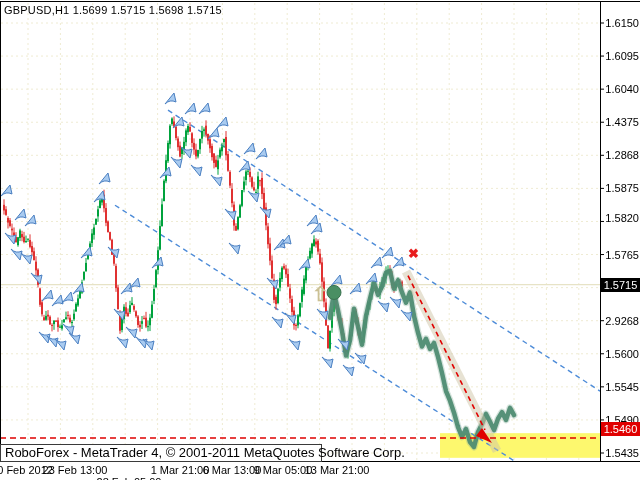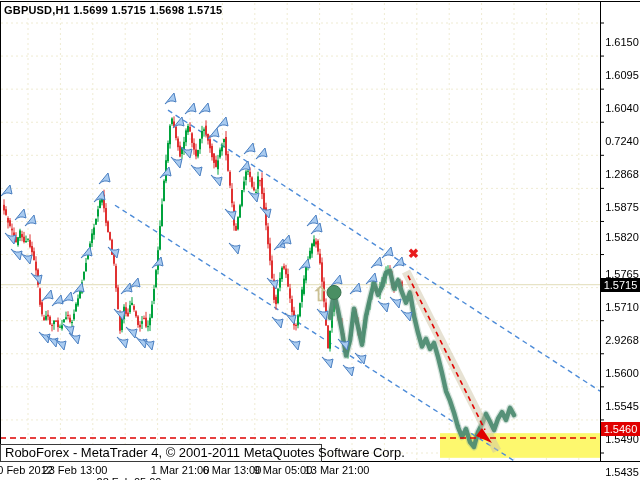--- a/index.html
+++ b/index.html
@@ -4,30 +4,30 @@
 <style>
   html,body{margin:0;padding:0;background:#ffffff;}
   #window{
     position:relative;width:640px;height:480px;background:#ffffff;
     font-family:"Liberation Sans", sans-serif;overflow:hidden;
   }
   #chart-svg{position:absolute;left:0;top:0;z-index:1;}
   .border{position:absolute;background:#000;z-index:2;}
   #title-overlay{
     position:absolute;left:4px;top:4px;z-index:3;
-    font-size:11px;font-weight:bold;color:#000;letter-spacing:0.2px;
+    font-size:11px;font-weight:normal;color:#000;letter-spacing:0.2px;
   }
   #copyright-box{
     position:absolute;left:0px;top:444px;width:316px;height:16px;z-index:4;
     background:#ffffff;border:1px solid #3a3a3a;
     font-size:13px;color:#000;line-height:15px;padding-left:4px;white-space:nowrap;
   }
   .price-label{
     position:absolute;left:605px;width:34px;height:12px;z-index:3;
-    font-size:11px;color:#000;text-align:center;white-space:nowrap;margin-top:19px;
+    font-size:11px;color:#000;text-align:right;white-space:nowrap;
   }
   .price-box{
     position:absolute;left:601px;width:39px;height:14px;z-index:5;
     font-size:11px;line-height:14px;color:#fff;text-align:center;white-space:nowrap;
   }
   #current-price-box{background:#000000;}
   #target-price-box{background:#e00000;}
   .time-label{
     position:absolute;top:464px;z-index:3;font-size:11px;color:#000;
     transform:translateX(-50%);white-space:nowrap;
@@ -580,21 +580,21 @@
   <div class="border" style="left:0;top:461px;width:640px;height:1px;"></div>
 
   <div id="title-overlay">GBPUSD,H1 1.5699 1.5715 1.5698 1.5715</div>
 
   <div id="copyright-box">RoboForex - MetaTrader 4, © 2001-2011 MetaQuotes Software Corp.</div>
 
   <div id="price-labels">
       <div class="price-label" style="top: 17px;">1.6150</div>
       <div class="price-label" style="top: 50.0769px;">1.6095</div>
       <div class="price-label" style="top: 83.1538px;">1.6040</div>
-      <div class="price-label" style="top: 116.231px;">0.7240</div>
+      <div class="price-label" style="top: 116.231px;">1.4375</div>
       <div class="price-label" style="top: 149.308px;">1.2868</div>
       <div class="price-label" style="top: 182.385px;">1.5875</div>
       <div class="price-label" style="top: 212px;">1.5820</div>
       <div class="price-label" style="top: 248.538px;">1.5765</div>
       <div class="price-label" style="top: 281.615px;">1.5710</div>
       <div class="price-label" style="top: 314.692px;">2.9268</div>
       <div class="price-label" style="top: 347.769px;">1.5600</div>
       <div class="price-label" style="top: 380.846px;">1.5545</div>
       <div class="price-label" style="top: 413.923px;">1.5490</div>
       <div class="price-label" style="top: 447px;">1.5435</div>

